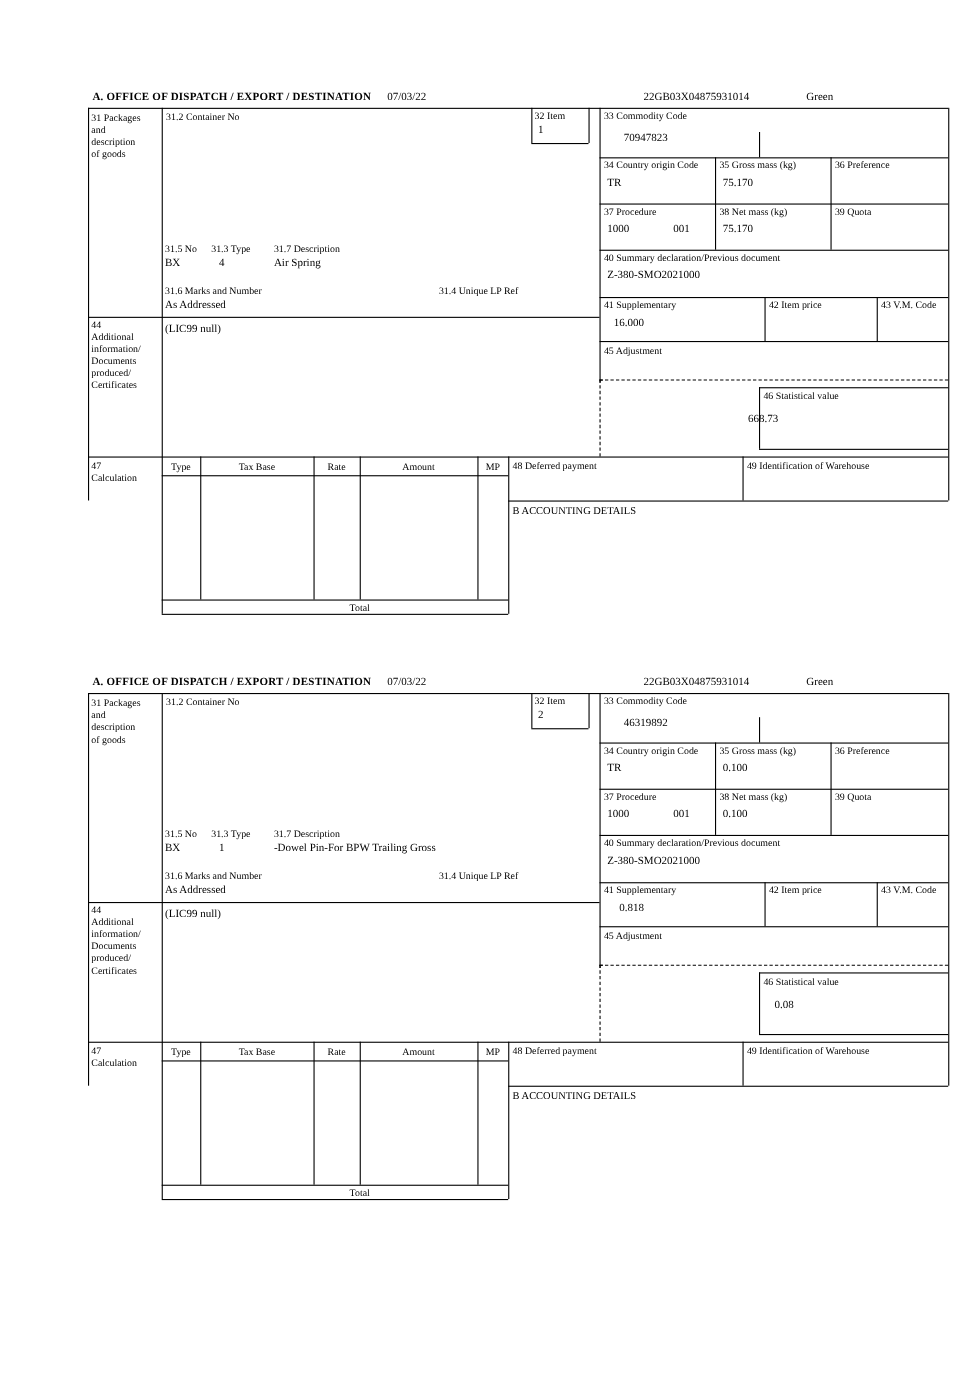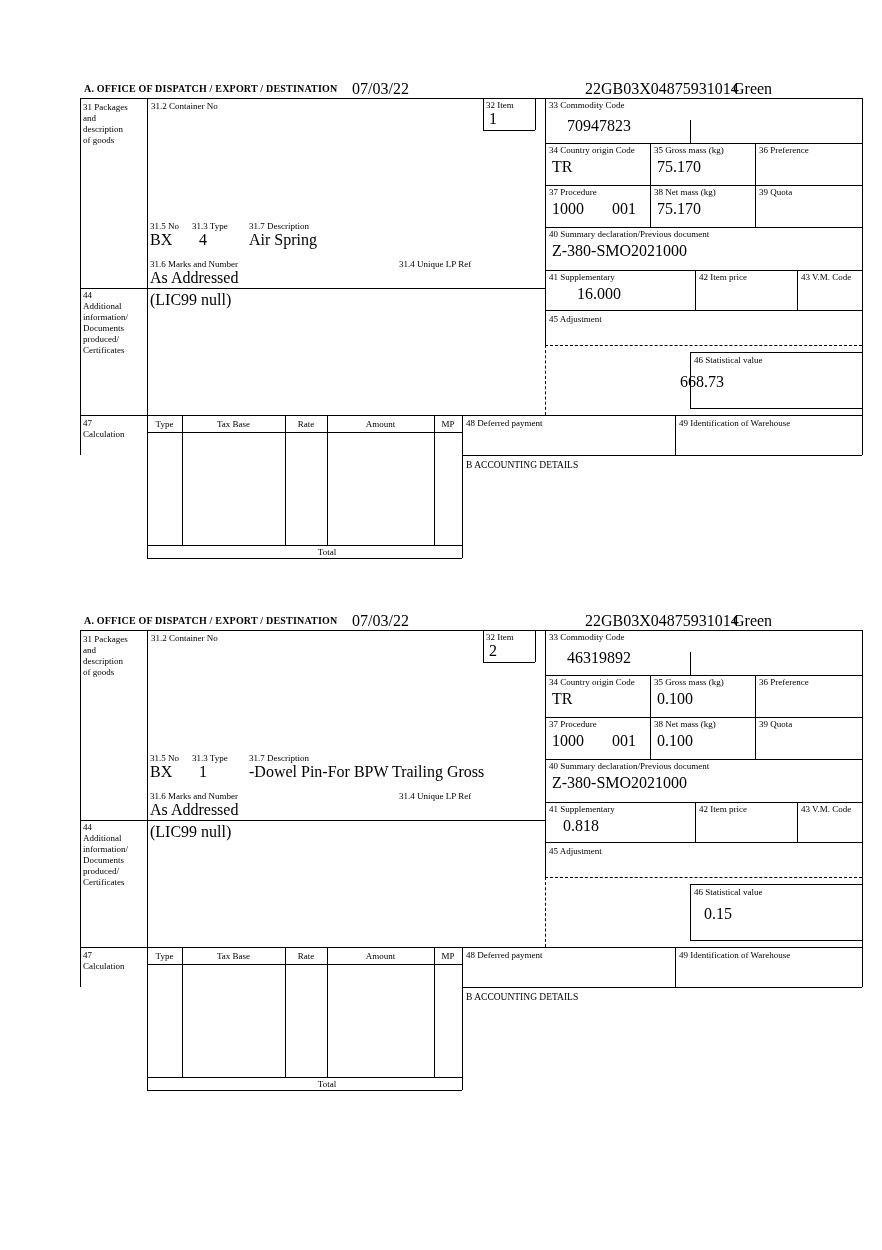--- a/index.html
+++ b/index.html
@@ -5,21 +5,21 @@
   * { margin:0; padding:0; box-sizing:border-box; }
   html,body { background:#ffffff; }
   body { width:882px; height:1250px; position:relative; font-family:"Liberation Serif", serif; color:#000; }
   .page { position:absolute; left:0; top:0; width:882px; height:1250px; background:#fff; overflow:hidden; }
   .section { position:absolute; left:80px; width:783px; height:492px; }
   .hl { position:absolute; height:0; border-top:1px solid #000; }
   .vl { position:absolute; width:0; border-left:1px solid #000; }
   .dash { border-top-style:dashed; border-left-style:dashed; }
   .lbl { position:absolute; font-size:9px; line-height:11px; white-space:nowrap; }
   .pre { white-space:pre-line; }
-  .val { position:absolute; font-size:16px; line-height:15px; white-space:nowrap; }
+  .val { position:absolute; font-size:10px; line-height:15px; white-space:nowrap; }
   .hdrb { position:absolute; font-weight:bold; font-size:10px; letter-spacing:0.2px; white-space:nowrap; }
   .th { position:absolute; font-size:9px; text-align:center; line-height:11px; }
   .sm { position:absolute; font-size:9.5px; line-height:11px; white-space:nowrap; }
 </style>
 </head>
 <body>
 
 <div class="page">
 
   <div class="section" style="top:82px">
@@ -90,21 +90,21 @@
     <div class="lbl" style="left:169px;top:139px">31.7 Description</div>
     <div class="val" style="left:70px;top:150px">BX</div>
     <div class="val" style="left:119px;top:150px">4</div>
     <div class="val" style="left:169px;top:150px">Air Spring</div>
     <div class="lbl" style="left:469px;top:147px">40 Summary declaration/Previous document</div>
     <div class="val" style="left:472px;top:161px">Z-380-SMO2021000</div>
     <div class="lbl" style="left:70px;top:177px">31.6 Marks and Number</div>
     <div class="lbl" style="left:319px;top:177px">31.4 Unique LP Ref</div>
     <div class="val" style="left:70px;top:188px">As Addressed</div>
     <div class="lbl" style="left:469px;top:190px">41 Supplementary</div>
-    <div class="val" style="left:497px;top:204px">16.000</div>
+    <div class="val" style="left:478px;top:204px">16.000</div>
     <div class="lbl" style="left:619px;top:190px">42 Item price</div>
     <div class="lbl" style="left:721px;top:190px">43 V.M. Code</div>
     <div class="lbl pre" style="left:3px;top:208px">44
 Additional
 information/
 Documents
 produced/
 Certificates</div>
     <div class="val" style="left:70px;top:210px">(LIC99 null)</div>
     <div class="lbl" style="left:469px;top:232px">45 Adjustment</div>
@@ -203,21 +203,21 @@
     <div class="lbl" style="left:721px;top:190px">43 V.M. Code</div>
     <div class="lbl pre" style="left:3px;top:208px">44
 Additional
 information/
 Documents
 produced/
 Certificates</div>
     <div class="val" style="left:70px;top:210px">(LIC99 null)</div>
     <div class="lbl" style="left:469px;top:232px">45 Adjustment</div>
     <div class="lbl" style="left:614px;top:273px">46 Statistical value</div>
-    <div class="val" style="left:624px;top:292px">0.15</div>
+    <div class="val" style="left:624px;top:292px">0.08</div>
     <div class="lbl pre" style="left:3px;top:336px">47
 Calculation</div>
     <div class="th" style="left:67px;top:337px;width:35px">Type</div>
     <div class="th" style="left:102px;top:337px;width:103px">Tax Base</div>
     <div class="th" style="left:205px;top:337px;width:42px">Rate</div>
     <div class="th" style="left:247px;top:337px;width:107px">Amount</div>
     <div class="th" style="left:354px;top:337px;width:28px">MP</div>
     <div class="lbl" style="left:386px;top:336px">48 Deferred payment</div>
     <div class="lbl" style="left:599px;top:336px">49 Identification of Warehouse</div>
     <div class="sm" style="left:386px;top:378px">B ACCOUNTING DETAILS</div>

